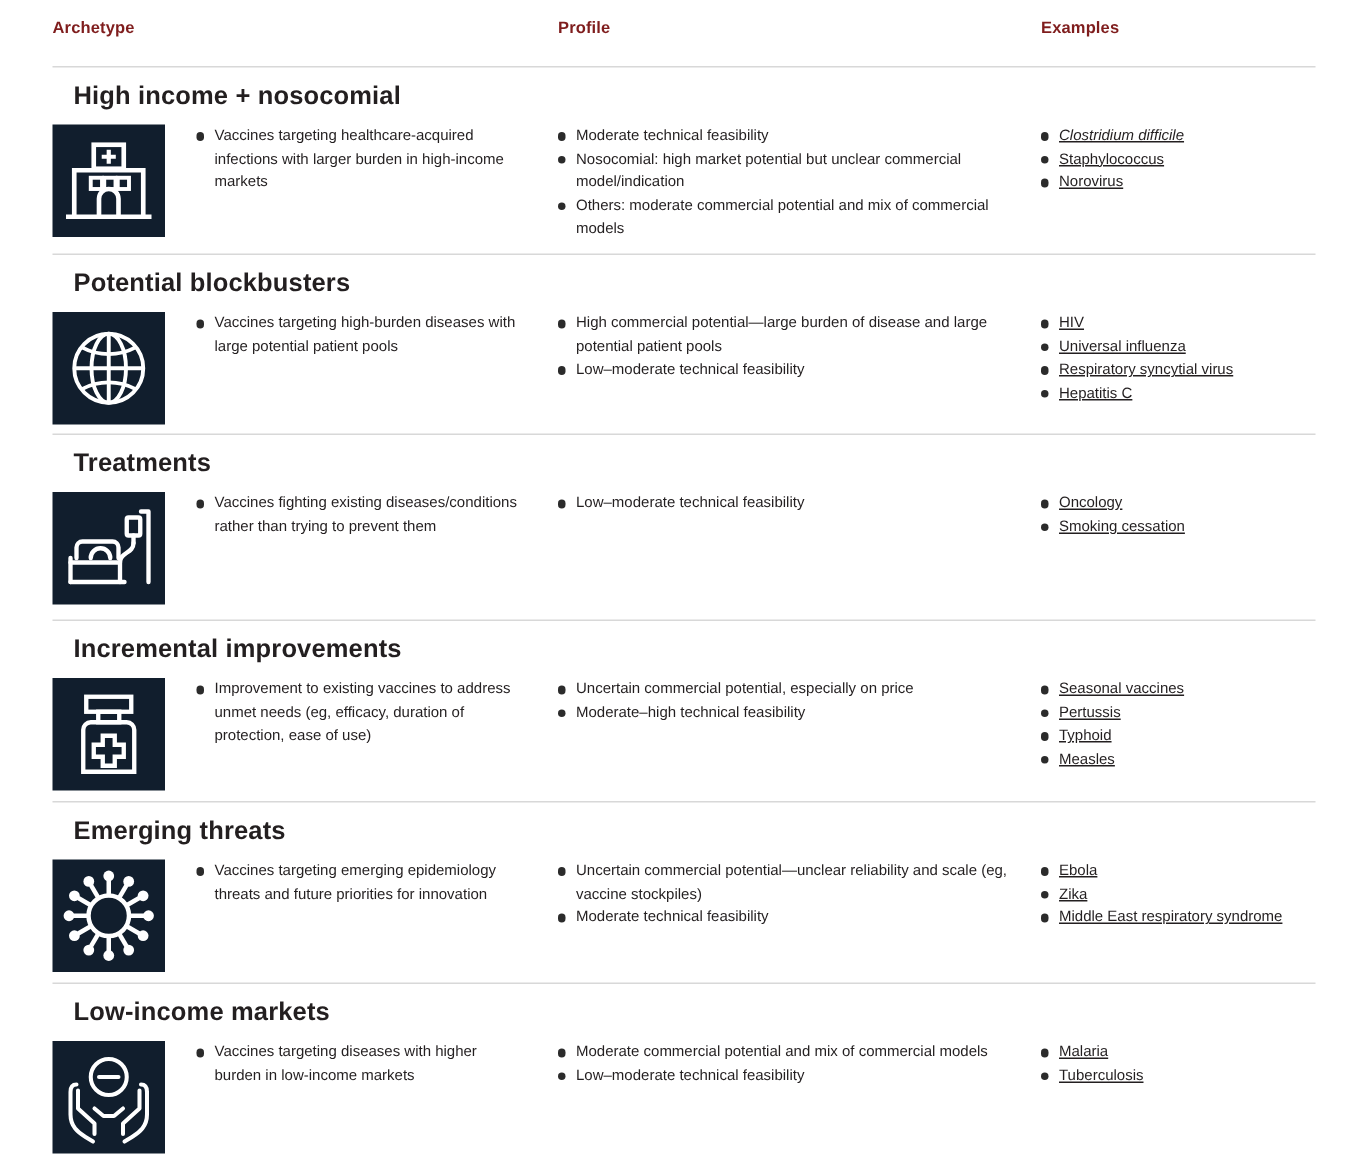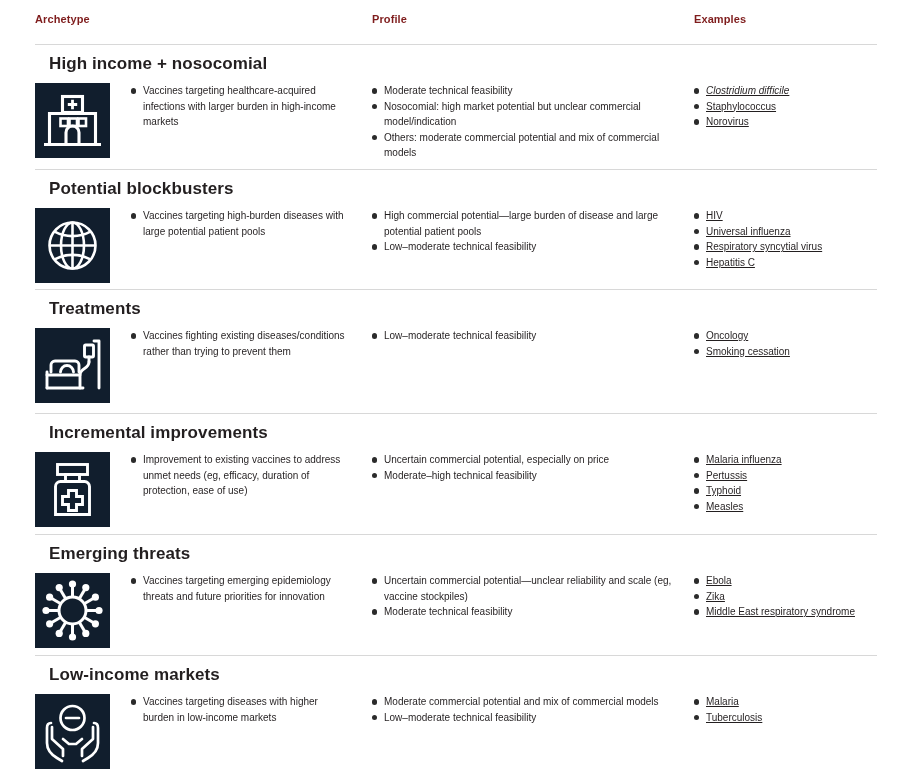--- a/index.html
+++ b/index.html
@@ -226,21 +226,21 @@
     </svg>
         </div>
         <ul class="blist arch">
           <li>Improvement to existing vaccines to address unmet needs (eg, efficacy, duration of protection, ease of use)</li>
         </ul>
         <ul class="blist prof">
           <li>Uncertain commercial potential, especially on price</li>
           <li>Moderate–high technical feasibility</li>
         </ul>
         <ul class="blist exam">
-          <li><span>Malaria influenza</span></li>
+          <li><span>Seasonal vaccines</span></li>
           <li><span>Pertussis</span></li>
           <li><span>Typhoid</span></li>
           <li><span>Measles</span></li>
         </ul>
       </div>
       <div class="section" style="top: 534px;">
         <div class="rule"></div>
         <div class="sect-title">Emerging threats</div>
         <div class="icon-tile">
     <svg width="75" height="75" viewBox="0 0 75 75" aria-hidden="true">

